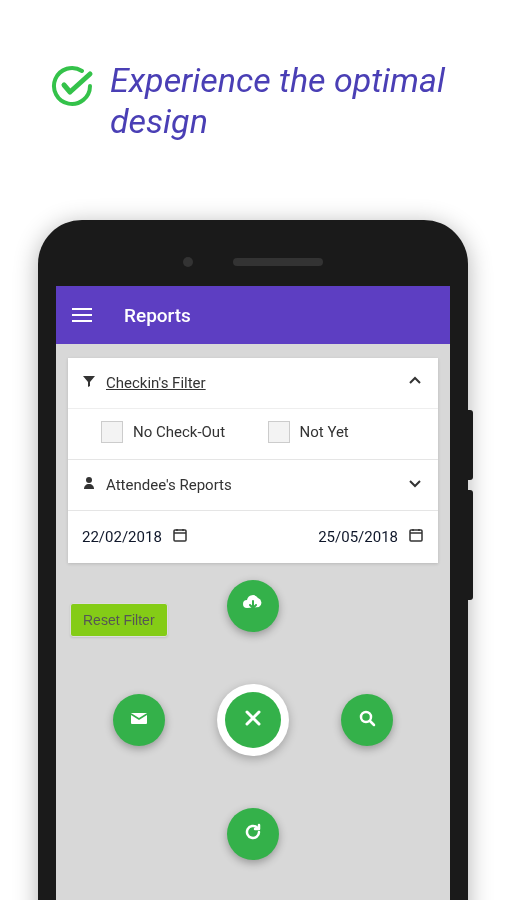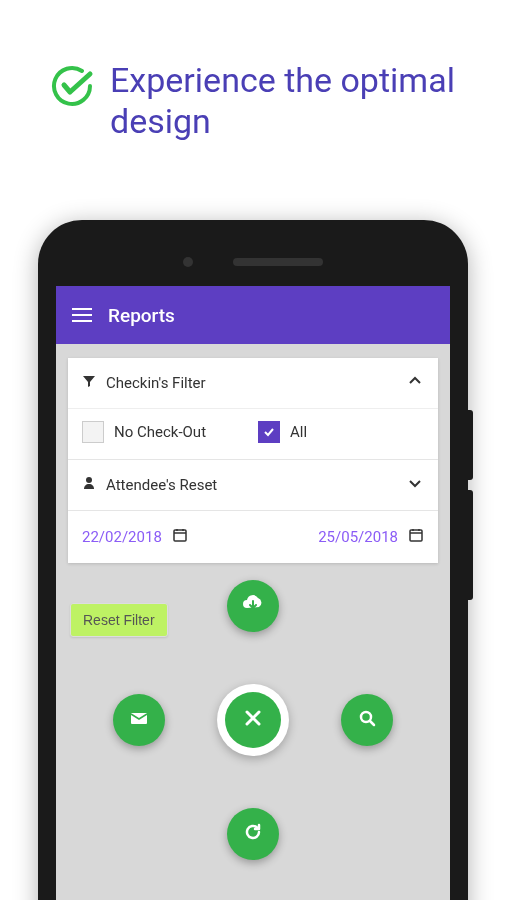--- a/index.html
+++ b/index.html
@@ -19,20 +19,21 @@
   }
   .promo-check {
     flex-shrink: 0;
     margin-top: 4px;
   }
   .promo-text {
     font-size: 34px;
     color: #4a3fb5;
     line-height: 1.2;
     font-weight: 400;
+    font-style: italic;
   }
   .phone-frame {
     position: absolute;
     left: 50%;
     transform: translateX(-50%);
     top: 220px;
     width: 430px;
     height: 760px;
     background: #1a1a1a;
     border-radius: 44px;
@@ -50,59 +51,59 @@
     height: calc(100% - 48px);
     position: relative;
     overflow: hidden;
   }
   .app-bar {
     background: #5d3ec2;
     height: 58px;
     display: flex;
     align-items: center;
     padding: 0 16px;
-    gap: 16px;
+    gap: 32px;
   }
   .menu-icon { display:flex; flex-direction:column; gap:4px; cursor:pointer; }
   .menu-icon span { display:block; width:20px; height:2px; background:#fff; }
   .app-title { color:#fff; font-size:19px; font-weight:500; }
   .card {
     background:#fff;
     margin: 14px 12px 0 12px;
     box-shadow: 0 1px 3px rgba(0,0,0,0.15);
   }
   .filter-header {
     display:flex; align-items:center; justify-content:space-between;
     padding: 14px 14px;
     border-bottom: 1px solid #eee;
   }
-  .filter-header-left { display:flex; align-items:center; gap:10px; color:#333; font-size:15px; }
-  .filter-body { padding: 12px 14px 16px 14px; }
+  .filter-header-left { display:flex; align-items:center; gap:10px; color:#333; font-size:15px;text-decoration:underline; }
+  .filter-body { padding: 12px 14px 16px 14px; margin-left: 19px; }
   .check-grid { display:grid; grid-template-columns: 1fr 1fr; gap: 14px 10px; }
   .check-item { display:flex; align-items:center; gap:10px; font-size:15px; color:#333; cursor:pointer; }
   .checkbox {
     width:22px; height:22px; border:1px solid #ccc; background:#f3f3f3;
     display:flex; align-items:center; justify-content:center;
   }
   .checkbox.checked { background:#5d3ec2; border-color:#5d3ec2; }
   .section-row {
     display:flex; align-items:center; justify-content:space-between;
     padding: 14px 14px;
     border-top: 1px solid #e5e5e5;
     font-size:15px; color:#333;
   }
   .dates-row {
     display:flex; justify-content:space-between;
     padding: 16px 14px;
     border-top: 1px solid #e5e5e5;
-    font-size:15px; color:#8b5cf6;
+    font-size:15px; color:#0f172a;
   }
   .date-cell { display:flex; align-items:center; gap:10px; }
   .reset-btn {
-    background:#bef264; border:1px solid #ddd; border-radius:3px;
+    background:#84cc16; border:1px solid #ddd; border-radius:3px;
     padding:8px 12px; font-size:14px; color:#555;
     margin: 40px 0 0 14px;
     box-shadow:0 1px 2px rgba(0,0,0,0.1);
   }
   
   .fab-wrap { position:absolute; left:50%; top:304px; transform:translateX(-50%); width:260px; height:260px; pointer-events:none; }
   .fab { position:absolute; width:52px; height:52px; border-radius:50%; display:flex; align-items:center; justify-content:center; box-shadow:0 3px 8px rgba(0,0,0,0.3); pointer-events:auto; cursor:pointer; }
   .fab.green { background:#34b14a; }
   .fab-center { position:absolute; left:50%; top:50%; transform:translate(-50%,-50%); width:72px; height:72px; border-radius:50%; background:#fff; box-shadow:0 3px 10px rgba(0,0,0,0.25); display:flex; align-items:center; justify-content:center; pointer-events:auto; cursor:pointer; }
   .fab-center-inner { width:56px; height:56px; border-radius:50%; background:#34b14a; display:flex; align-items:center; justify-content:center; }
@@ -160,39 +161,35 @@
         </span>
       </div>
 
       <div class="filter-body">
         <div class="check-grid">
           <label class="check-item">
             <span class="checkbox"></span>
             <span>No Check-Out</span>
           </label>
           <label class="check-item">
-            <span class="checkbox checked">
-              <svg width="14" height="14" viewBox="0 0 14 14">
-                  <path d="M3 7l3 3 5-6" fill="none" stroke="#fff" stroke-width="2"></path>
-                </svg>
-            </span>
-            <span>All</span>
+            <span class="checkbox"></span>
+            <span>Not Yet</span>
           </label>
         </div>
       </div>
 
       <div class="section-row">
         <div style="display:flex;align-items:center;gap:10px;">
           <span>
             <svg width="14" height="14" viewBox="0 0 14 14">
                 <circle cx="7" cy="4" r="3" fill="#333"></circle>
                 <path d="M2 13c0-3 2-5 5-5s5 2 5 5" fill="#333"></path>
               </svg>
           </span>
-          <span>Attendee's Reset</span>
+          <span>Attendee's Reports</span>
         </div>
         <span>
           <svg width="18" height="18" viewBox="0 0 18 18">
               <path d="M4 7l5 5 5-5" fill="none" stroke="#333" stroke-width="2"></path>
             </svg>
         </span>
       </div>
 
       <div class="dates-row">
         <div class="date-cell">

